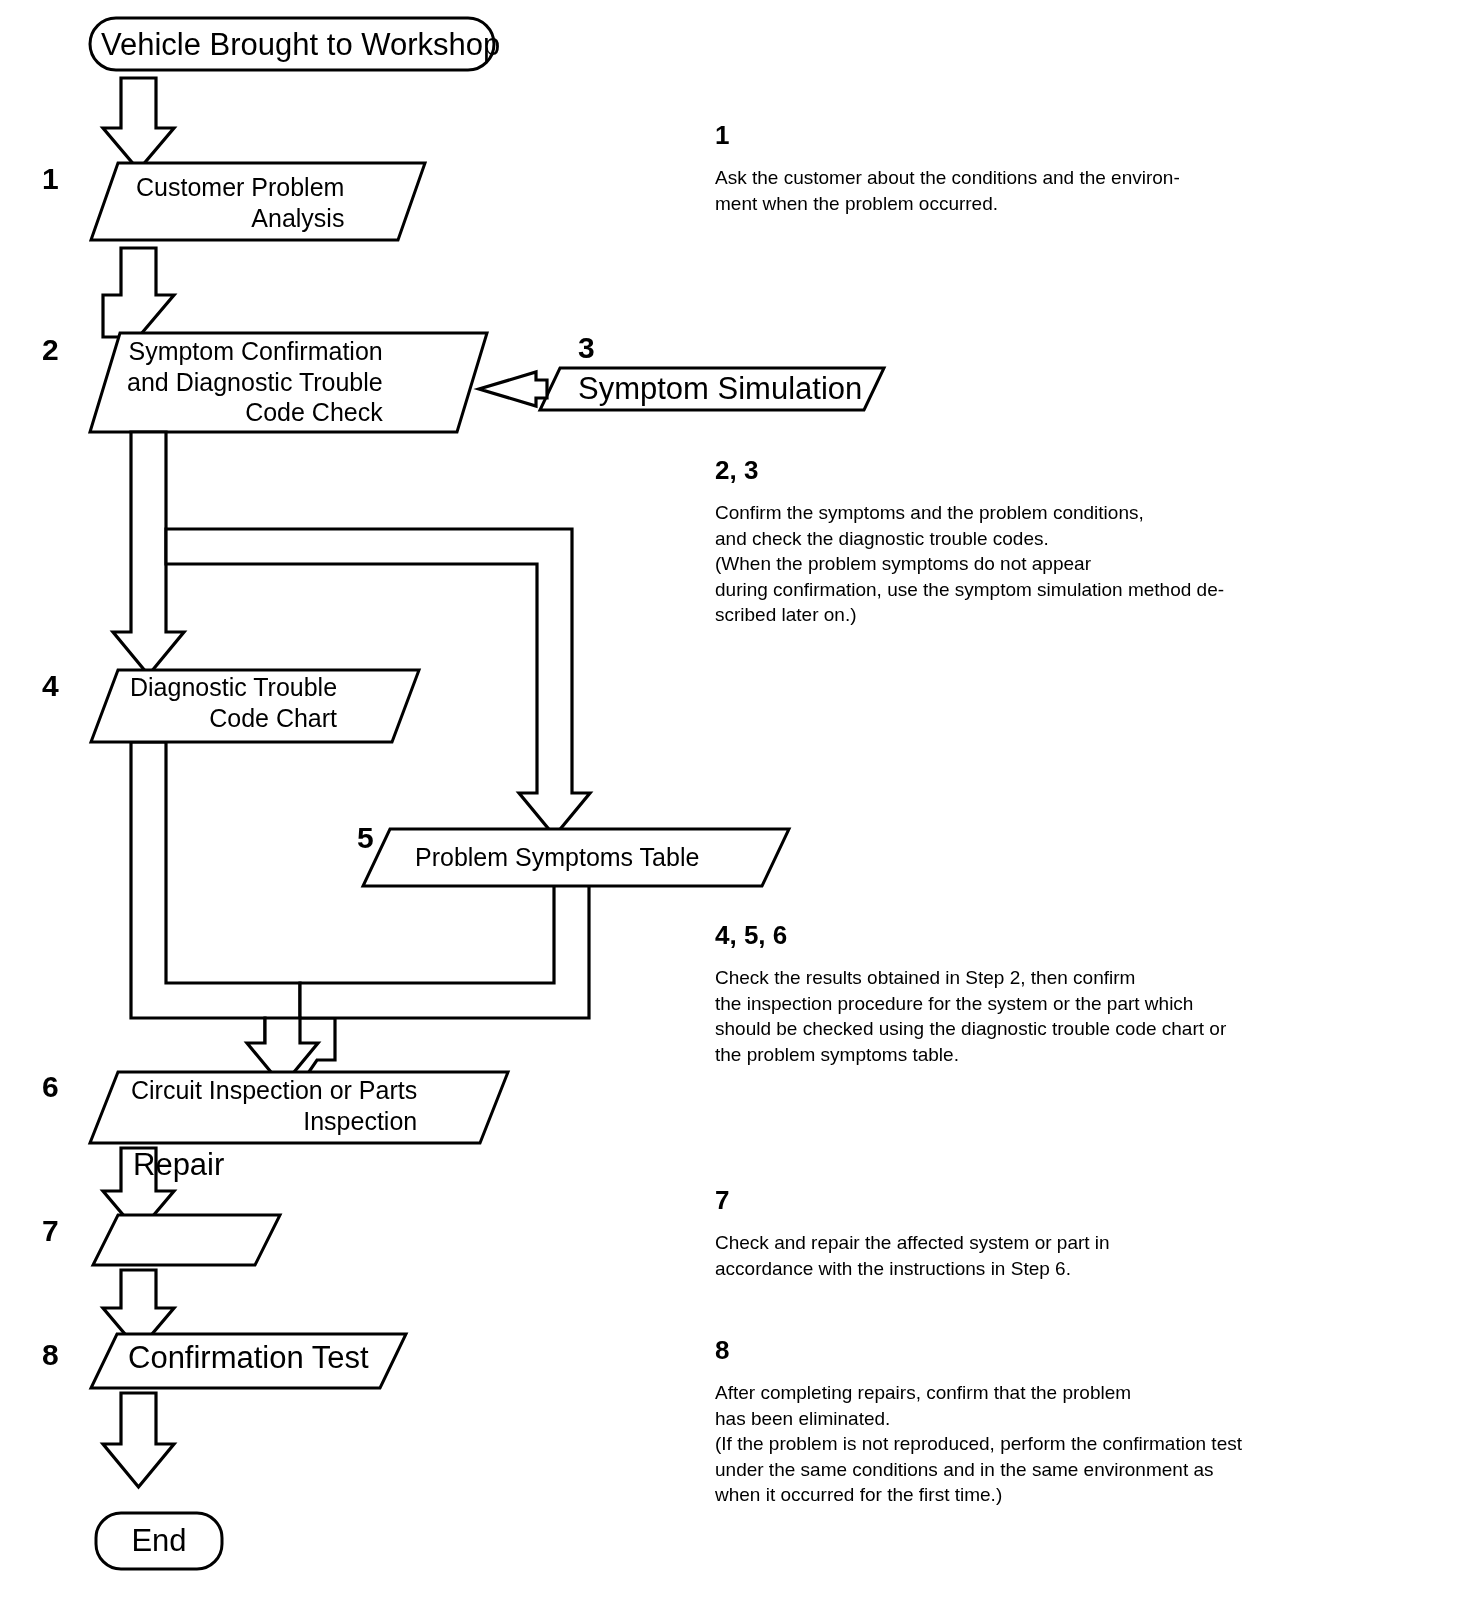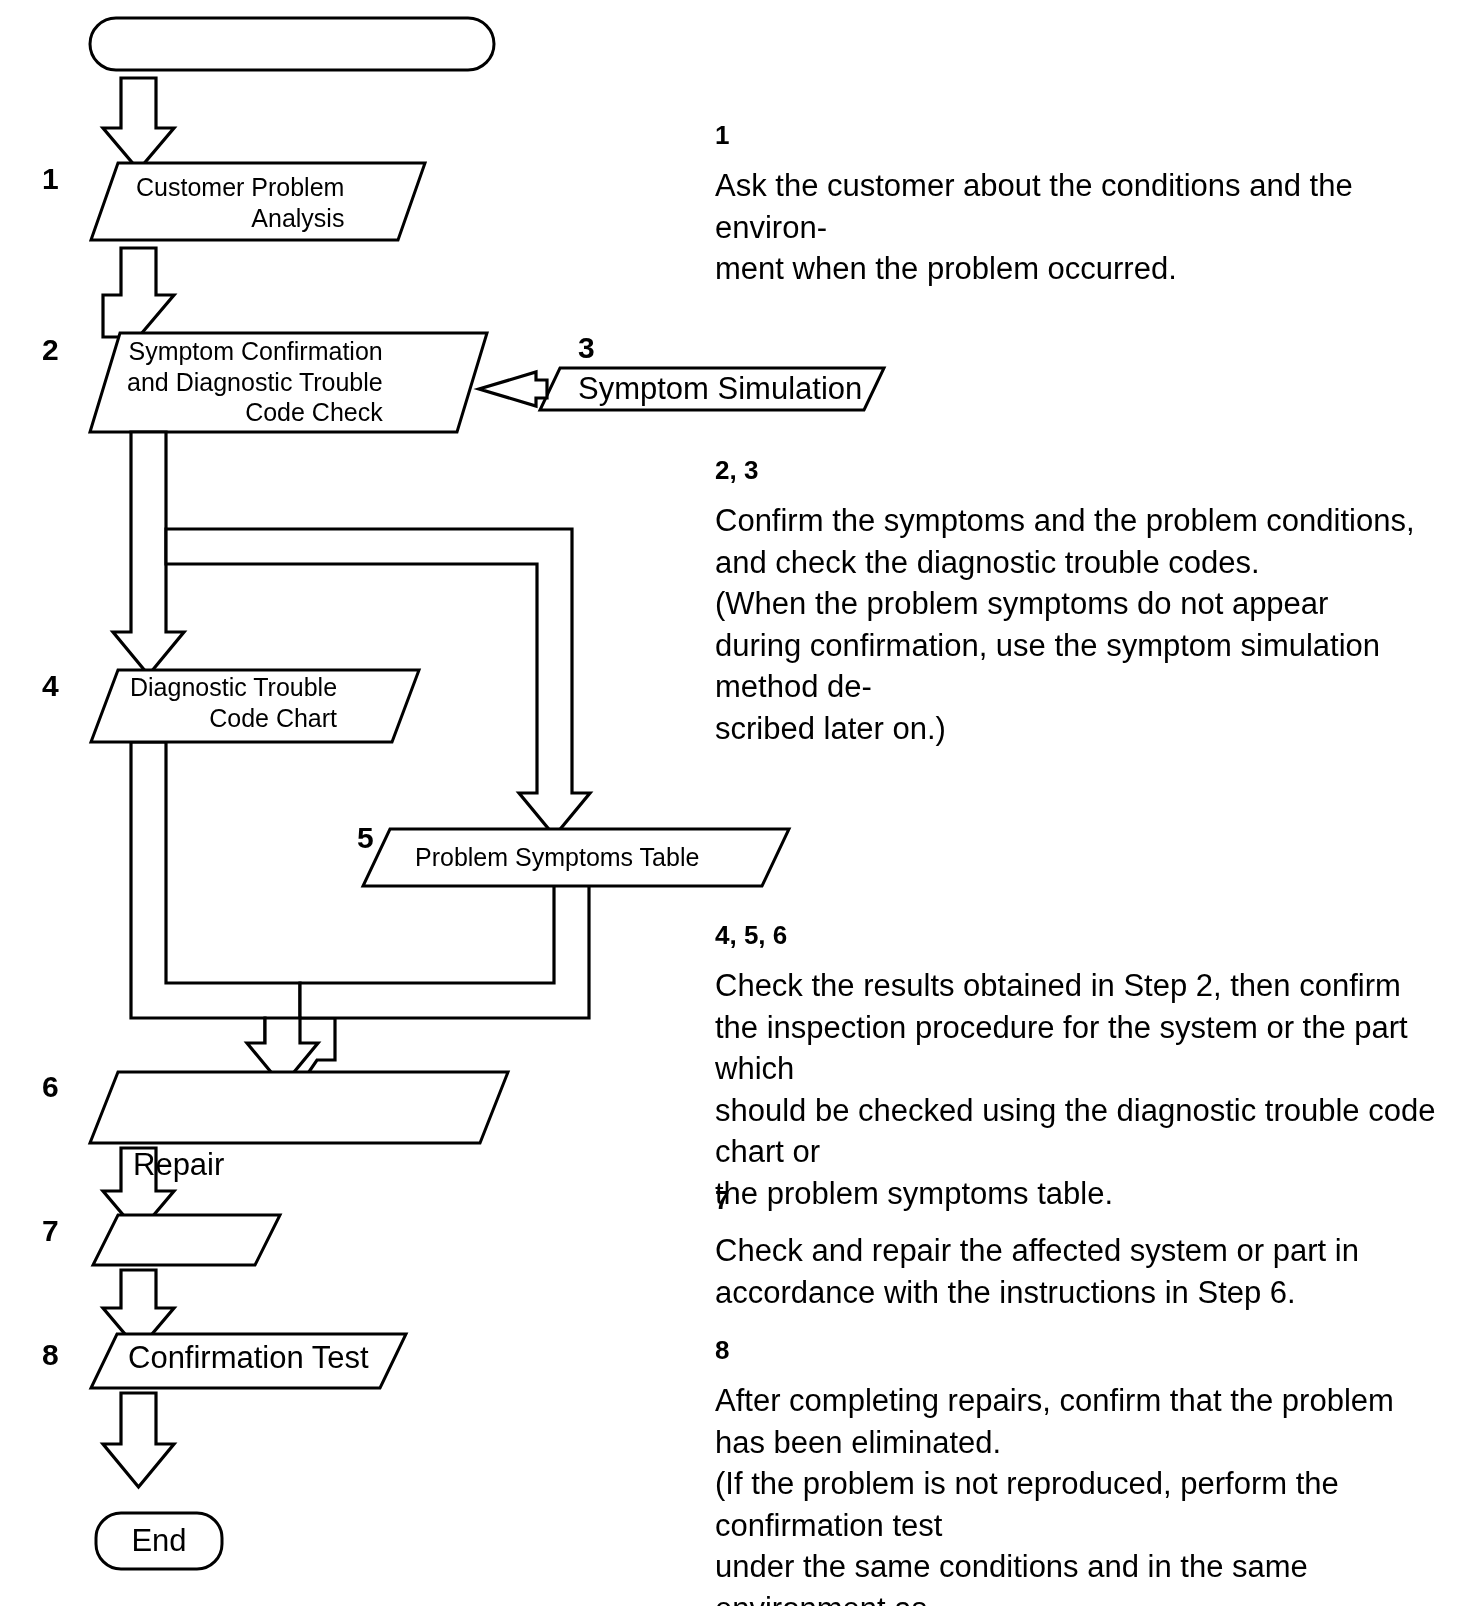--- a/index.html
+++ b/index.html
@@ -58,21 +58,21 @@
     font-family: "Liberation Sans", sans-serif;
     color: #000000;
   }
   .note-head {
     font-weight: bold;
     font-size: 26px;
     line-height: 1.2;
     margin-bottom: 14px;
   }
   .note-body {
-    font-size: 31px;
+    font-size: 19px;
     line-height: 1.34;
     white-space: pre-line;
   }
   .t-terminal { font-size: 31px; }
   .t-box      { font-size: 25px; }
   .t-big      { font-size: 31px; }
 </style>
 </head>
 <body>
 
@@ -154,20 +154,21 @@
     <path class="arrow-stroke" d="M 121 1270 L 156 1270 L 156 1308 L 174 1308 L 138.5 1350 L 103 1308 L 121 1308 Z"></path>
 
     <path class="shape-stroke" d="M 117 1334 L 406 1334 L 380 1388 L 91 1388 Z"></path>
 
     <path class="arrow-stroke" d="M 121 1393 L 156 1393 L 156 1444 L 174 1444 L 138.5 1487 L 103 1444 L 121 1444 Z"></path>
 
     <rect class="shape-stroke" x="96" y="1513" width="126" height="56" rx="25" ry="25"></rect>
 
   </svg>
 
+  <div class="node-text t-terminal" style="left:101px; top:26px; width:390px; text-align:center;">Vehicle Brought to Workshop</div>
 
   <div class="step-num" style="left:42px; top:162px;">1</div>
   <div class="node-text t-box" style="left:136px; top:172px;">Customer Problem
 Analysis</div>
 
   <div class="step-num" style="left:42px; top:333px;">2</div>
   <div class="node-text t-box" style="left:127px; top:336px;">Symptom Confirmation
 and Diagnostic Trouble
 Code Check</div>
 
@@ -175,20 +176,22 @@
   <div class="node-text t-big" style="left:578px; top:370px;">Symptom Simulation</div>
 
   <div class="step-num" style="left:42px; top:669px;">4</div>
   <div class="node-text t-box" style="left:130px; top:672px;">Diagnostic Trouble
 Code Chart</div>
 
   <div class="step-num" style="left:357px; top:821px;">5</div>
   <div class="node-text t-box" style="left:404px; top:842px;margin-left:11px;">Problem Symptoms Table</div>
 
   <div class="step-num" style="left:42px; top:1070px;">6</div>
+  <div class="node-text t-box" style="left:131px; top:1075px;">Circuit Inspection or Parts
+Inspection</div>
 
   <div class="step-num" style="left:42px; top:1214px;">7</div>
   <div class="node-text t-big" style="left:133px; top:1146px;">Repair</div>
 
   <div class="step-num" style="left:42px; top:1338px;">8</div>
   <div class="node-text t-big" style="left:128px; top:1339px;">Confirmation Test</div>
 
   <div class="node-text t-big" style="left:96px; top:1522px; width:126px; text-align:center;">End</div>
 
   <div class="note" style="left:715px; top:120px; width:720px;">

